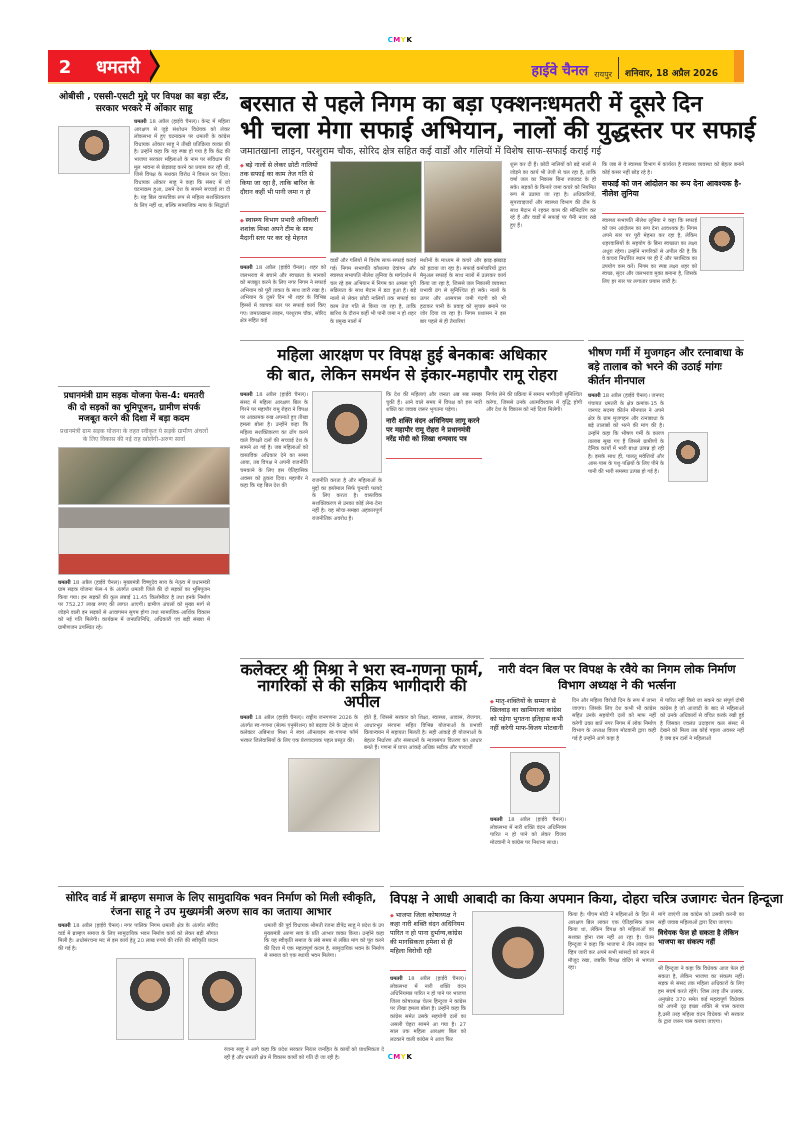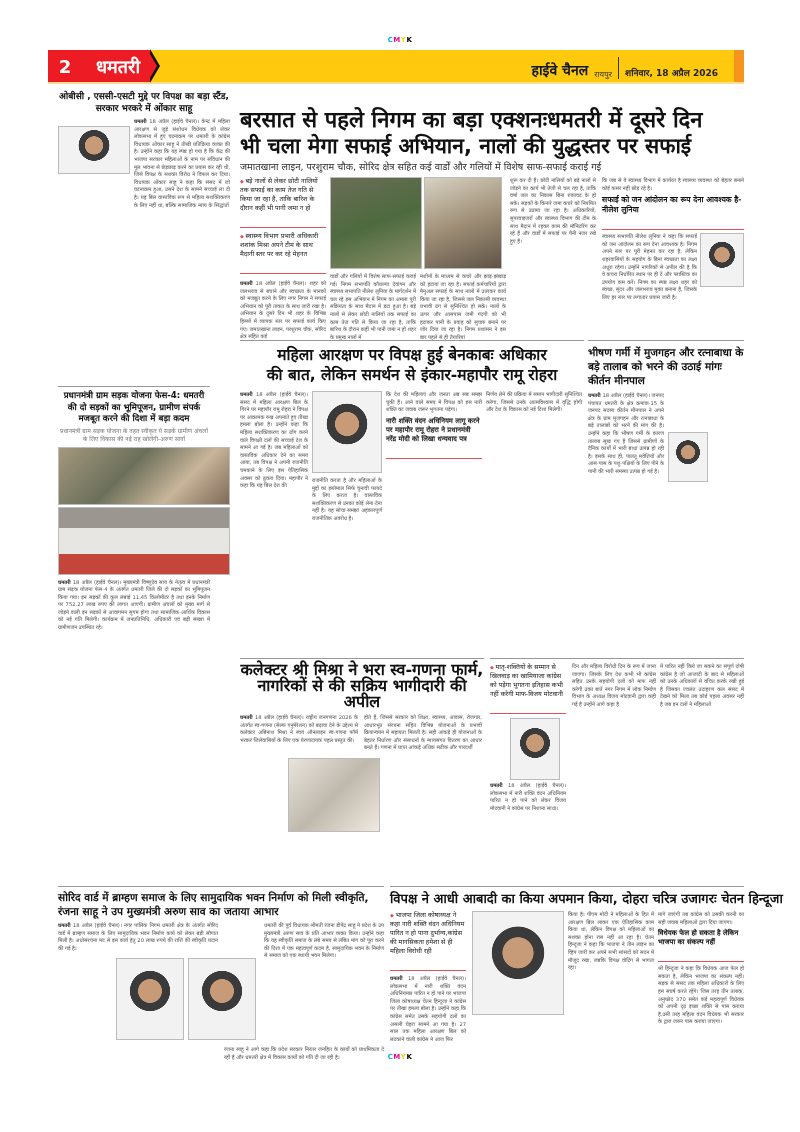--- a/index.html
+++ b/index.html
@@ -12,21 +12,21 @@
   .page { position: absolute; left: 48px; top: 50px; width: 696px; }
 
   
   .masthead { position: relative; height: 34px; background: #ffc90e; display: flex; align-items: center; border-bottom: 2px solid #f9e08a; }
   .mh-red { width: 102px; height: 100%; background: #ed1c24; display: flex; align-items: center; color: #fff; position: relative; }
   .mh-red .pgno { font-size: 18px; font-weight: bold; width: 34px; text-align: center; }
   .mh-red .sec { font-size: 18px; font-weight: bold; }
   .mh-chev { width: 0; height: 0; border-top: 17px solid transparent; border-bottom: 17px solid transparent; border-left: 10px solid #111; position: relative; }
   .mh-chev::after { content:""; position:absolute; left:-13px; top:-17px; border-top: 17px solid transparent; border-bottom: 17px solid transparent; border-left: 10px solid #ed1c24; }
   .mh-right { margin-left: auto; display: flex; align-items: flex-end; gap: 6px; padding-right: 16px; height: 100%; padding-bottom: 3px; }
-  .brand { color: #0f172a; font-size: 14px; font-weight: bold; }
+  .brand { color: #6d28d9; font-size: 14px; font-weight: bold; }
   .brand-city { font-size: 8px; color: #333; }
   .mh-sep { width: 1px; height: 22px; background: #333; }
   .mh-date { font-size: 9px; color: #222; font-weight: bold; text-align: right; }
   .mh-orange { width: 10px; height: 100%; background: #f7941d; }
 
   .col-text { font-size: 5.2px; line-height: 7.6px; color: #555; text-align: justify; }
   .col-text b { color: #222; }
 
   h1, h2, h3 { color: #111; font-weight: bold; font-family: "DejaVu Sans", sans-serif; }
   .rule { border-top: 1px solid #999; }
@@ -76,22 +76,22 @@
   <div class="abs" style="left:10px; top:336px; width:152px;">
     <div class="rule" style="margin-bottom:3px;"></div>
     <h3 style="font-size:8.6px; line-height:11.5px; text-align:center;">प्रधानमंत्री ग्राम सड़क योजना फेस-4: धमतरी की दो सड़कों का भूमिपूजन, ग्रामीण संपर्क मजबूत करने की दिशा में बड़ा कदम</h3>
     <p style="font-size:6px; line-height:8px; color:#777; text-align:center; margin:2px 0 4px;">प्रधानमंत्री ग्राम सड़क योजना के तहत स्वीकृत ये सड़कें ग्रामीण अंचलों के लिए विकास की नई राह खोलेंगी-अरुण सार्वा</p>
     <div class="photo" style="width:172px; height:58px;"></div>
     <div class="photo" style="width:172px; height:68px; margin-top:2px; background:linear-gradient(180deg,#9b9690 0 30%,#e8e6e2 30% 70%,#c4463a 70%);"></div>
     <p class="col-text" style="margin-top:4px;"><b>धमतरी</b> <span>18 अप्रैल (हाईवे चैनल)। मुख्यमंत्री विष्णुदेव साय के नेतृत्व में प्रधानमंत्री ग्राम सड़क योजना फेस-4 के अंतर्गत धमतरी जिले की दो सड़कों का भूमिपूजन किया गया। इन सड़कों की कुल लंबाई 11.45 किलोमीटर है तथा इनके निर्माण पर 752.27 लाख रुपए की लागत आएगी। ग्रामीण अंचलों को मुख्य मार्ग से जोड़ने वाली इन सड़कों से आवागमन सुगम होगा तथा सामाजिक-आर्थिक विकास को नई गति मिलेगी। कार्यक्रम में जनप्रतिनिधि, अधिकारी एवं बड़ी संख्या में ग्रामीणजन उपस्थित रहे।</span></p>
   </div>
 
   <div class="abs" style="left:192px; top:40px; width:504px;">
-    <h1 style="font-size:22px; line-height:27px; white-space:nowrap;margin-top:16px;">बरसात से पहले निगम का बड़ा एक्शनःधमतरी में दूसरे दिन</h1>
-    <h1 style="font-size:21px; line-height:27px; white-space:nowrap;">भी चला मेगा सफाई अभियान, नालों की युद्धस्तर पर सफाई</h1>
+    <h1 style="font-size:22px; line-height:27px; white-space:nowrap;">बरसात से पहले निगम का बड़ा एक्शनःधमतरी में दूसरे दिन</h1>
+    <h1 style="font-size:24px; line-height:27px; white-space:nowrap;">भी चला मेगा सफाई अभियान, नालों की युद्धस्तर पर सफाई</h1>
     <p style="font-size:9.5px; line-height:13px; color:#333; white-space:nowrap; margin-bottom:4px;">जमातखाना लाइन, परशुराम चौक, सोरिद क्षेत्र सहित कई वार्डों और गलियों में विशेष साफ-सफाई कराई गई</p>
 
     <div style="position:relative; height:180px;">
       <div class="abs" style="left:0; top:0; width:86px;">
         <p class="bullet red-ul" style="margin-bottom:4px;">बड़े नालों से लेकर छोटी नालियों तक सफाई का काम तेज गति से किया जा रहा है, ताकि बारिश के दौरान कहीं भी पानी जमा न हो</p>
         <p class="bullet red-ul">स्वास्थ्य विभाग प्रभारी अधिकारी शशांक मिश्रा अपने टीम के साथ मैदानी स्तर पर कर रहे मेहनत</p>
         <p class="col-text" style="margin-top:6px;"><b>धमतरी</b> <span>18 अप्रैल (हाईवे चैनल)। शहर को जलभराव से बचाने और स्वच्छता के मानकों को मजबूत करने के लिए नगर निगम ने सफाई अभियान को पूरी ताकत के साथ जारी रखा है। अभियान के दूसरे दिन भी शहर के विभिन्न हिस्सों में व्यापक स्तर पर सफाई कार्य किए गए। जमातखाना लाइन, परशुराम चौक, सोरिद क्षेत्र सहित कई</span></p>
       </div>
       <div class="photo" style="left:90px; top:0; width:92px; height:92px; position:absolute; background:linear-gradient(160deg,#6b6d57,#4d6a3e 50%,#8c8f6a);"></div>
       <div class="photo" style="left:184px; top:0; width:78px; height:92px; position:absolute; background:linear-gradient(160deg,#d7d2c2,#9f8f77 50%,#5e5346);"></div>
@@ -139,34 +139,35 @@
     <h2 style="font-size:16px; line-height:16px; text-align:center;">कलेक्टर श्री मिश्रा ने भरा स्व-गणना फार्म, नागरिकों से की सक्रिय भागीदारी की अपील</h2>
     <div style="position:relative; height:210px; margin-top:4px;">
       <p class="col-text abs" style="left:0; top:0; width:118px;"><b>धमतरी</b> <span>18 अप्रैल (हाईवे चैनल)। राष्ट्रीय जनगणना 2026 के अंतर्गत स्व-गणना (सेल्फ एनुमेरेशन) को बढ़ावा देने के उद्देश्य से कलेक्टर अबिनाश मिश्रा ने स्वयं ऑनलाइन स्व-गणना फॉर्म भरकर जिलेवासियों के लिए एक प्रेरणादायक पहल प्रस्तुत की।</span></p>
       <div class="photo gray" style="position:absolute; left:48px; top:44px; width:92px; height:74px;"></div>
       <p class="col-text abs" style="left:124px; top:0; width:118px;">होते हैं, जिससे सरकार को शिक्षा, स्वास्थ्य, आवास, रोजगार, आधारभूत संरचना सहित विभिन्न योजनाओं के प्रभावी क्रियान्वयन में सहायता मिलती है। सही आंकड़े ही योजनाओं के बेहतर निर्धारण और संसाधनों के न्यायसंगत वितरण का आधार बनते हैं। गणना में प्राप्त आंकड़े अधिक सटीक और पारदर्शी</p>
     </div>
   </div>
 
   <div class="abs" style="left:442px; top:608px; width:254px;">
     <div class="rule" style="margin-bottom:3px;"></div>
+    <h2 style="font-size:11.5px; line-height:15.5px; text-align:center;">नारी वंदन बिल पर विपक्ष के रवैये का निगम लोक निर्माण विभाग अध्यक्ष ने की भर्त्सना</h2>
     <div style="position:relative; height:220px; margin-top:4px;">
       <div class="abs" style="left:0; top:0; width:76px;">
         <p class="bullet red-ul">मातृ-शक्तियों के सम्मान से खिलवाड़ का खामियाजा कांग्रेस को पड़ेगा भुगतना इतिहास कभी नहीं करेगी माफ-विजय मोटवानी</p>
         <div class="photo face2" style="width:50px; height:62px; margin:4px 0 2px 20px;"></div>
         <p class="col-text"><b>धमतरी</b> <span>18 अप्रैल (हाईवे चैनल)। लोकसभा में नारी शक्ति वंदन अधिनियम पारित न हो पाने को लेकर विजय मोटवानी ने कांग्रेस पर निशाना साधा।</span></p>
       </div>
       <p class="col-text abs" style="left:82px; top:0; width:84px;">दिन और महिला विरोधी दिन के रूप में जाना जाएगा। जिसके लिए देश कभी भी कांग्रेस सहित उनके सहयोगी दलों को माफ नहीं करेगी उक्त बातें नगर निगम में लोक निर्माण विभाग के अध्यक्ष विजय मोटवानी द्वारा कही गई है उन्होंने आगे कहा है</p>
       <p class="col-text abs" style="left:170px; top:0; width:84px;">में पारित नहीं किये जा सकने का संपूर्ण दोषी कांग्रेस है जो आजादी के बाद से महिलाओं को उनके अधिकारों से वंचित करके रखी हुई है जिसका ज्वलंत उदाहरण कल संसद में देखने को मिला तब कोई पहला अवसर नहीं है जब इन दलों ने महिलाओं</p>
     </div>
   </div>
 
   <div class="abs" style="left:10px; top:836px; width:326px;">
     <div class="rule" style="margin-bottom:3px;"></div>
-    <h2 style="font-size:10.6px; line-height:14px; ">सोरिद वार्ड में ब्राम्हण समाज के लिए सामुदायिक भवन निर्माण को मिली स्वीकृति, रंजना साहू ने उप मुख्यमंत्री अरुण साव का जताया आभार</h2>
+    <h2 style="font-size:10.6px; line-height:14px; text-align:center;">सोरिद वार्ड में ब्राम्हण समाज के लिए सामुदायिक भवन निर्माण को मिली स्वीकृति, रंजना साहू ने उप मुख्यमंत्री अरुण साव का जताया आभार</h2>
     <div style="position:relative; height:170px; margin-top:4px;">
       <p class="col-text abs" style="left:0; top:0; width:160px;"><b>धमतरी</b> <span>18 अप्रैल (हाईवे चैनल)। नगर पालिक निगम धमतरी क्षेत्र के अंतर्गत सोरिद वार्ड में ब्राम्हण समाज के लिए सामुदायिक भवन निर्माण कार्य को लेकर बड़ी सौगात मिली है। अधोसंरचना मद से इस कार्य हेतु 20 लाख रुपये की राशि की स्वीकृति प्रदान की गई है।</span></p>
       <div class="photo face2" style="position:absolute; left:58px; top:36px; width:68px; height:82px;"></div>
       <div class="photo face2" style="position:absolute; left:130px; top:36px; width:68px; height:82px;"></div>
       <p class="col-text abs" style="left:166px; top:0; width:160px; padding-left:40px;">धमतरी की पूर्व विधायक श्रीमती रंजना डीपेंद्र साहू ने प्रदेश के उप मुख्यमंत्री अरुण साव के प्रति आभार व्यक्त किया। उन्होंने कहा कि यह स्वीकृति समाज के लंबे समय से लंबित मांग को पूरा करने की दिशा में एक महत्वपूर्ण कदम है, सामुदायिक भवन के निर्माण से समाज को एक स्थायी भवन मिलेगा।</p>
       <p class="col-text abs" style="left:166px; top:124px; width:160px;">रंजना साहू ने आगे कहा कि प्रदेश सरकार निरंतर जनहित के कार्यों को प्राथमिकता दे रही है और धमतरी क्षेत्र में विकास कार्यों को गति दी जा रही है।</p>
     </div>
   </div>
 
   <div class="abs" style="left:342px; top:836px; width:354px;">

